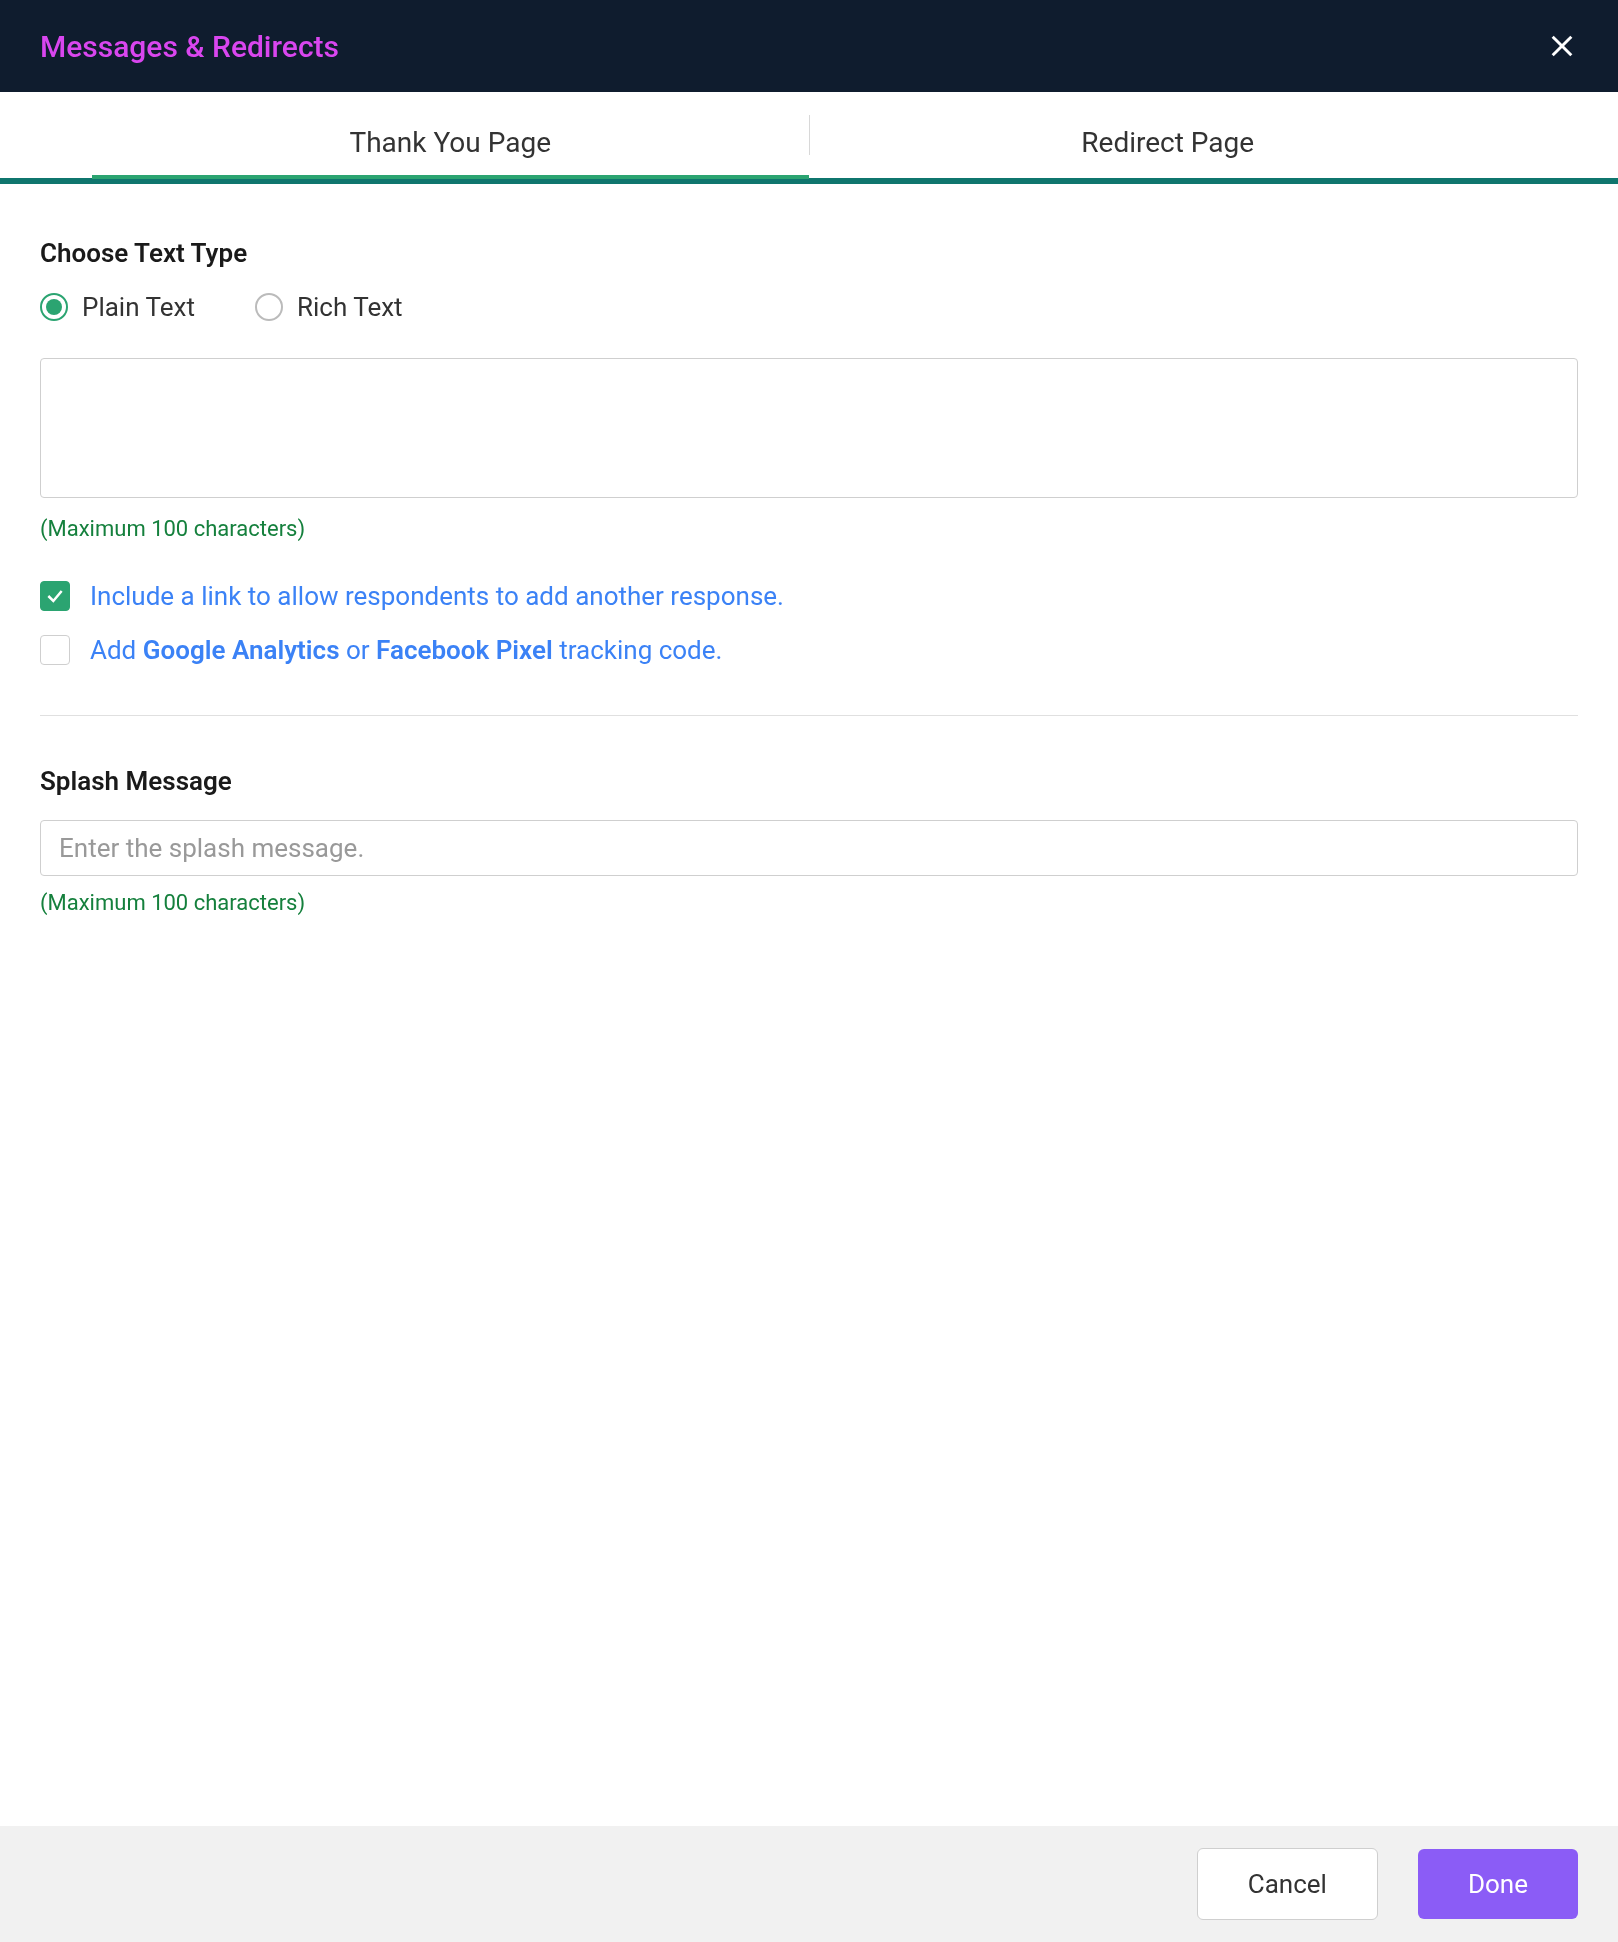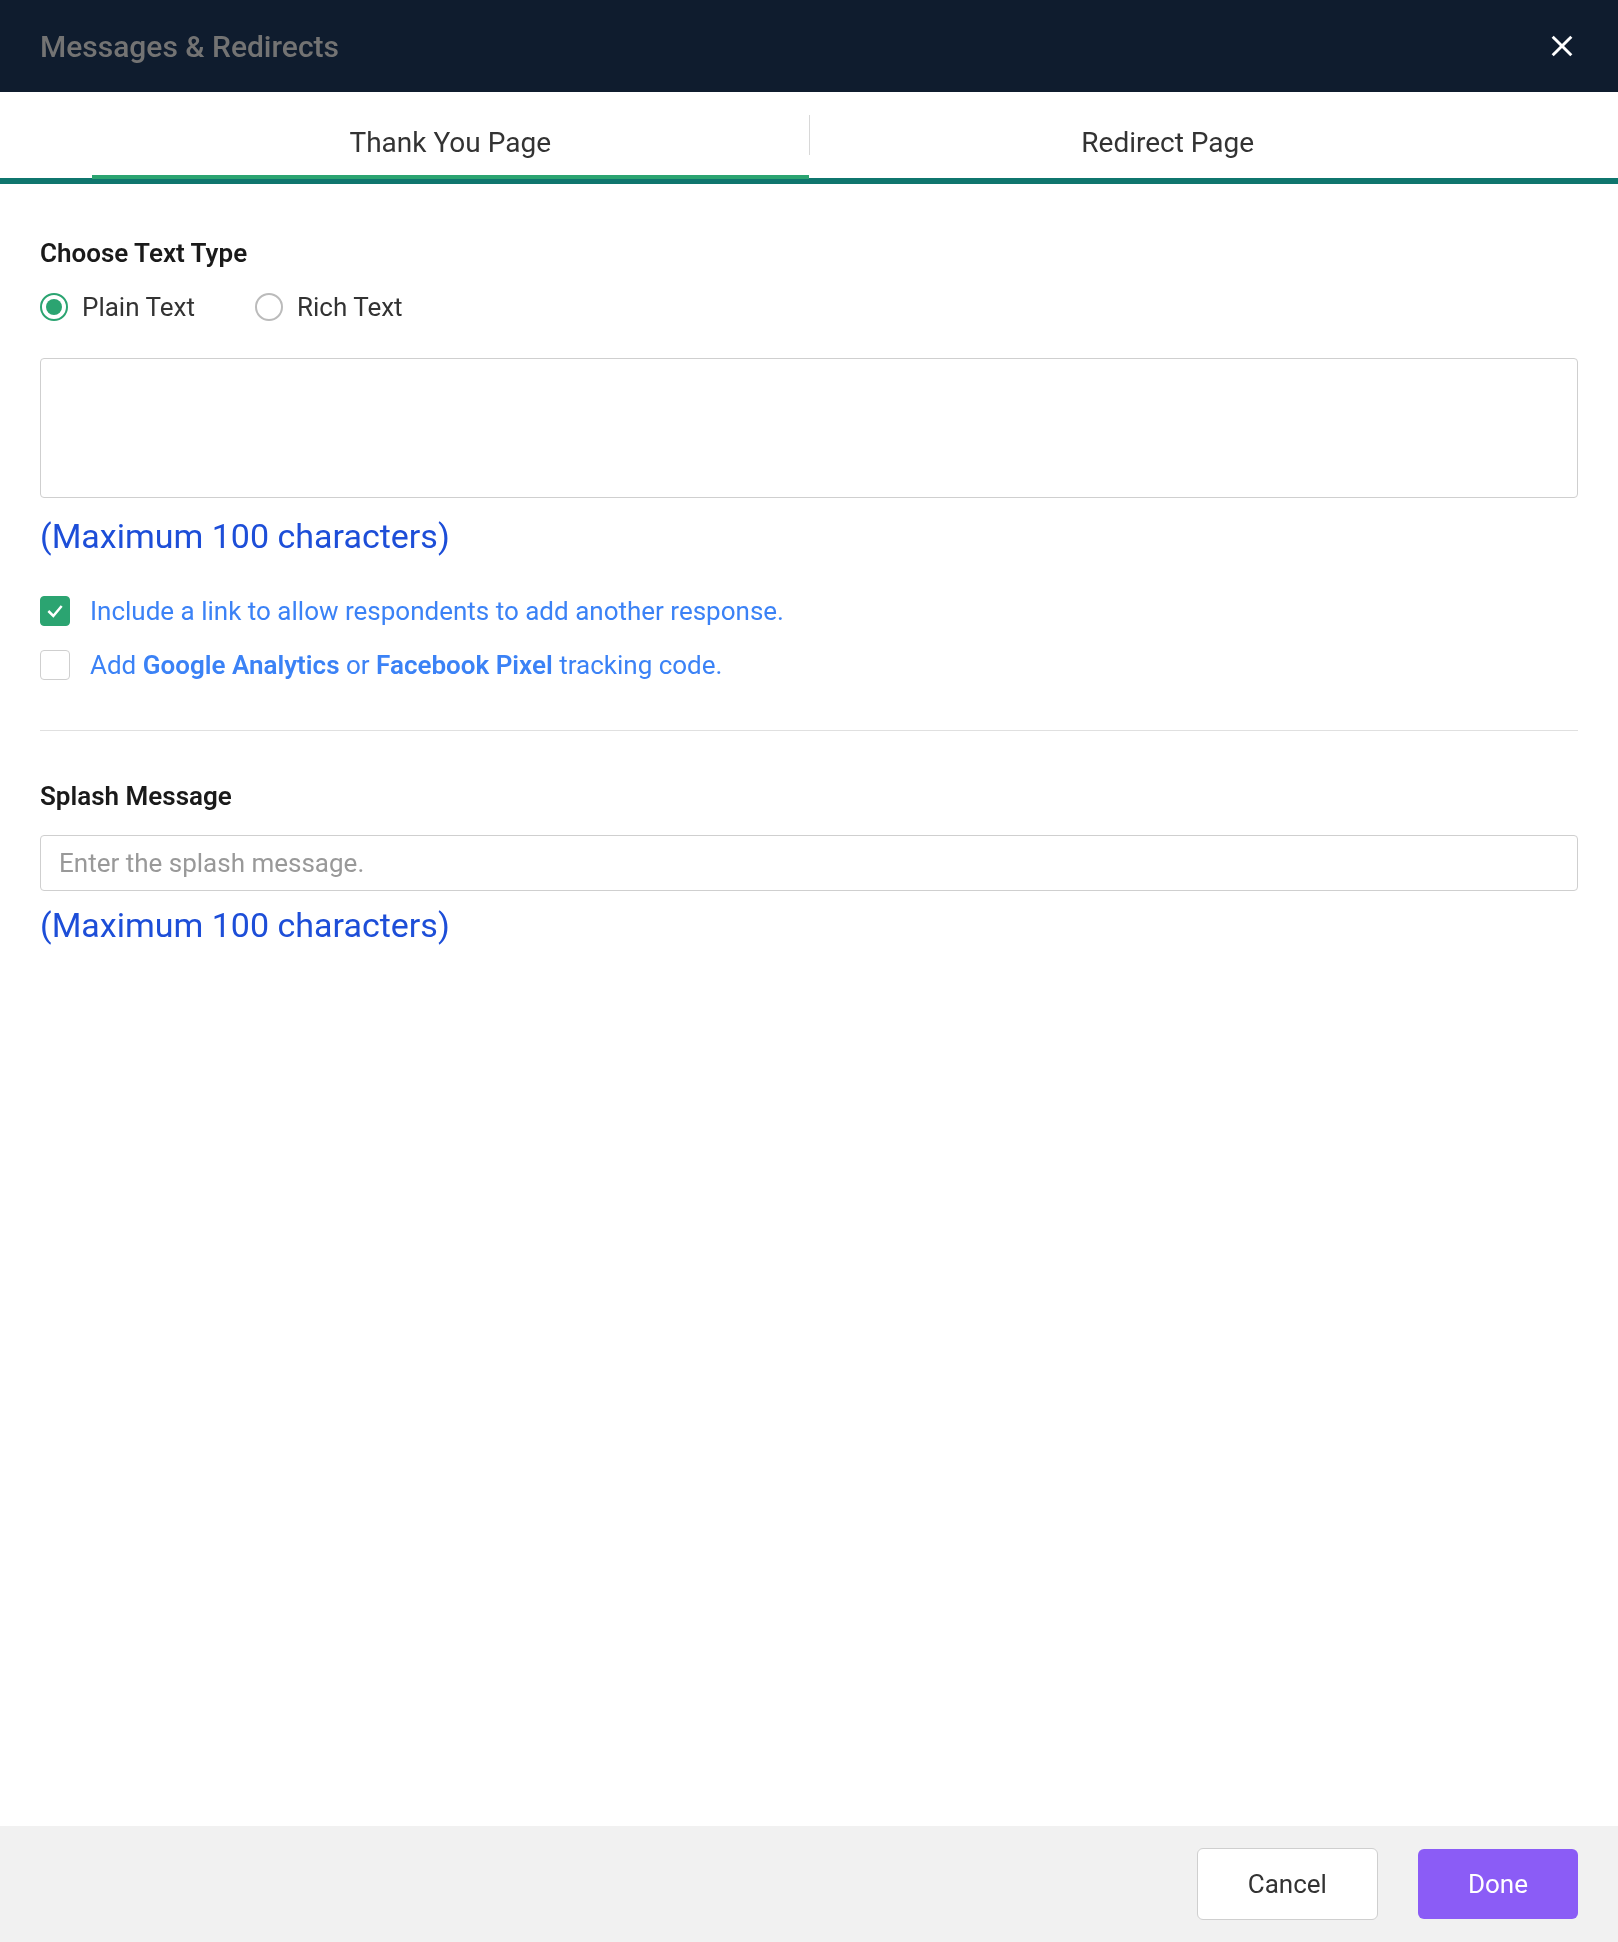--- a/index.html
+++ b/index.html
@@ -11,21 +11,21 @@
       font-family: -apple-system, BlinkMacSystemFont, "Segoe UI", Roboto, "Helvetica Neue", Arial, sans-serif;
       background: #ffffff;
       color: #1a1a1a;
       width: 1618px;
       height: 1942px;
       display: flex;
       flex-direction: column;
     }
     .header {
       background: #0f1c2e;
-      color: #737373;
+      color: #d946ef;
       padding: 28px 40px;
       display: flex;
       justify-content: space-between;
       align-items: center;
       height: 92px;
       gap: 22px;
     }
     .header-title {
       font-size: 30px;
       font-weight: 500;
@@ -125,22 +125,22 @@
       height: 140px;
       border: 1px solid #cfcfcf;
       border-radius: 4px;
       padding: 16px;
       font-size: 26px;
       font-family: inherit;
       resize: none;
       outline: none;
     }
     .helper-text {
-      font-size: 34px;
-      color: #1d4ed8;
+      font-size: 22px;
+      color: #15803d;
       margin-top: 14px;
     }
     .checkbox-row {
       display: flex;
       align-items: center;
       gap: 20px;
       margin-top: 40px;
     }
     .checkbox {
       width: 30px;

